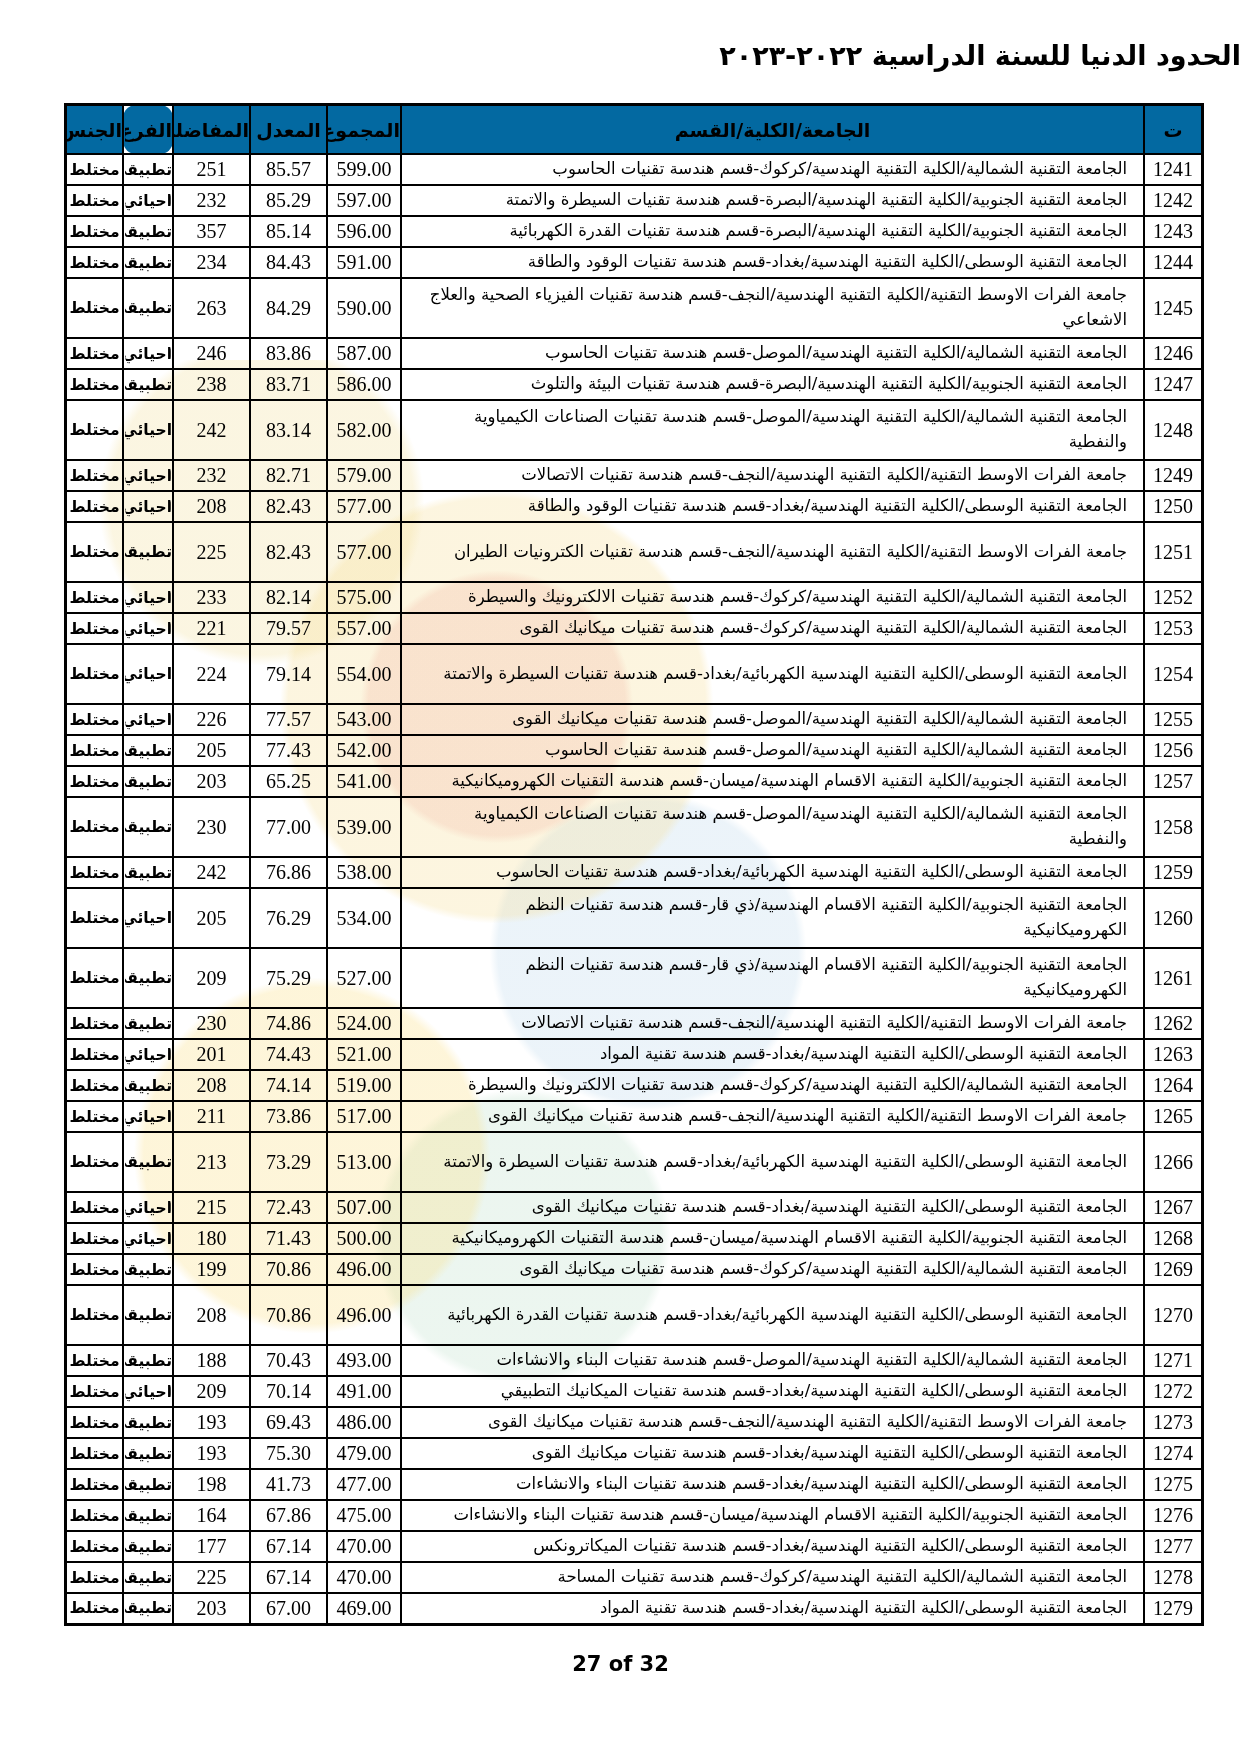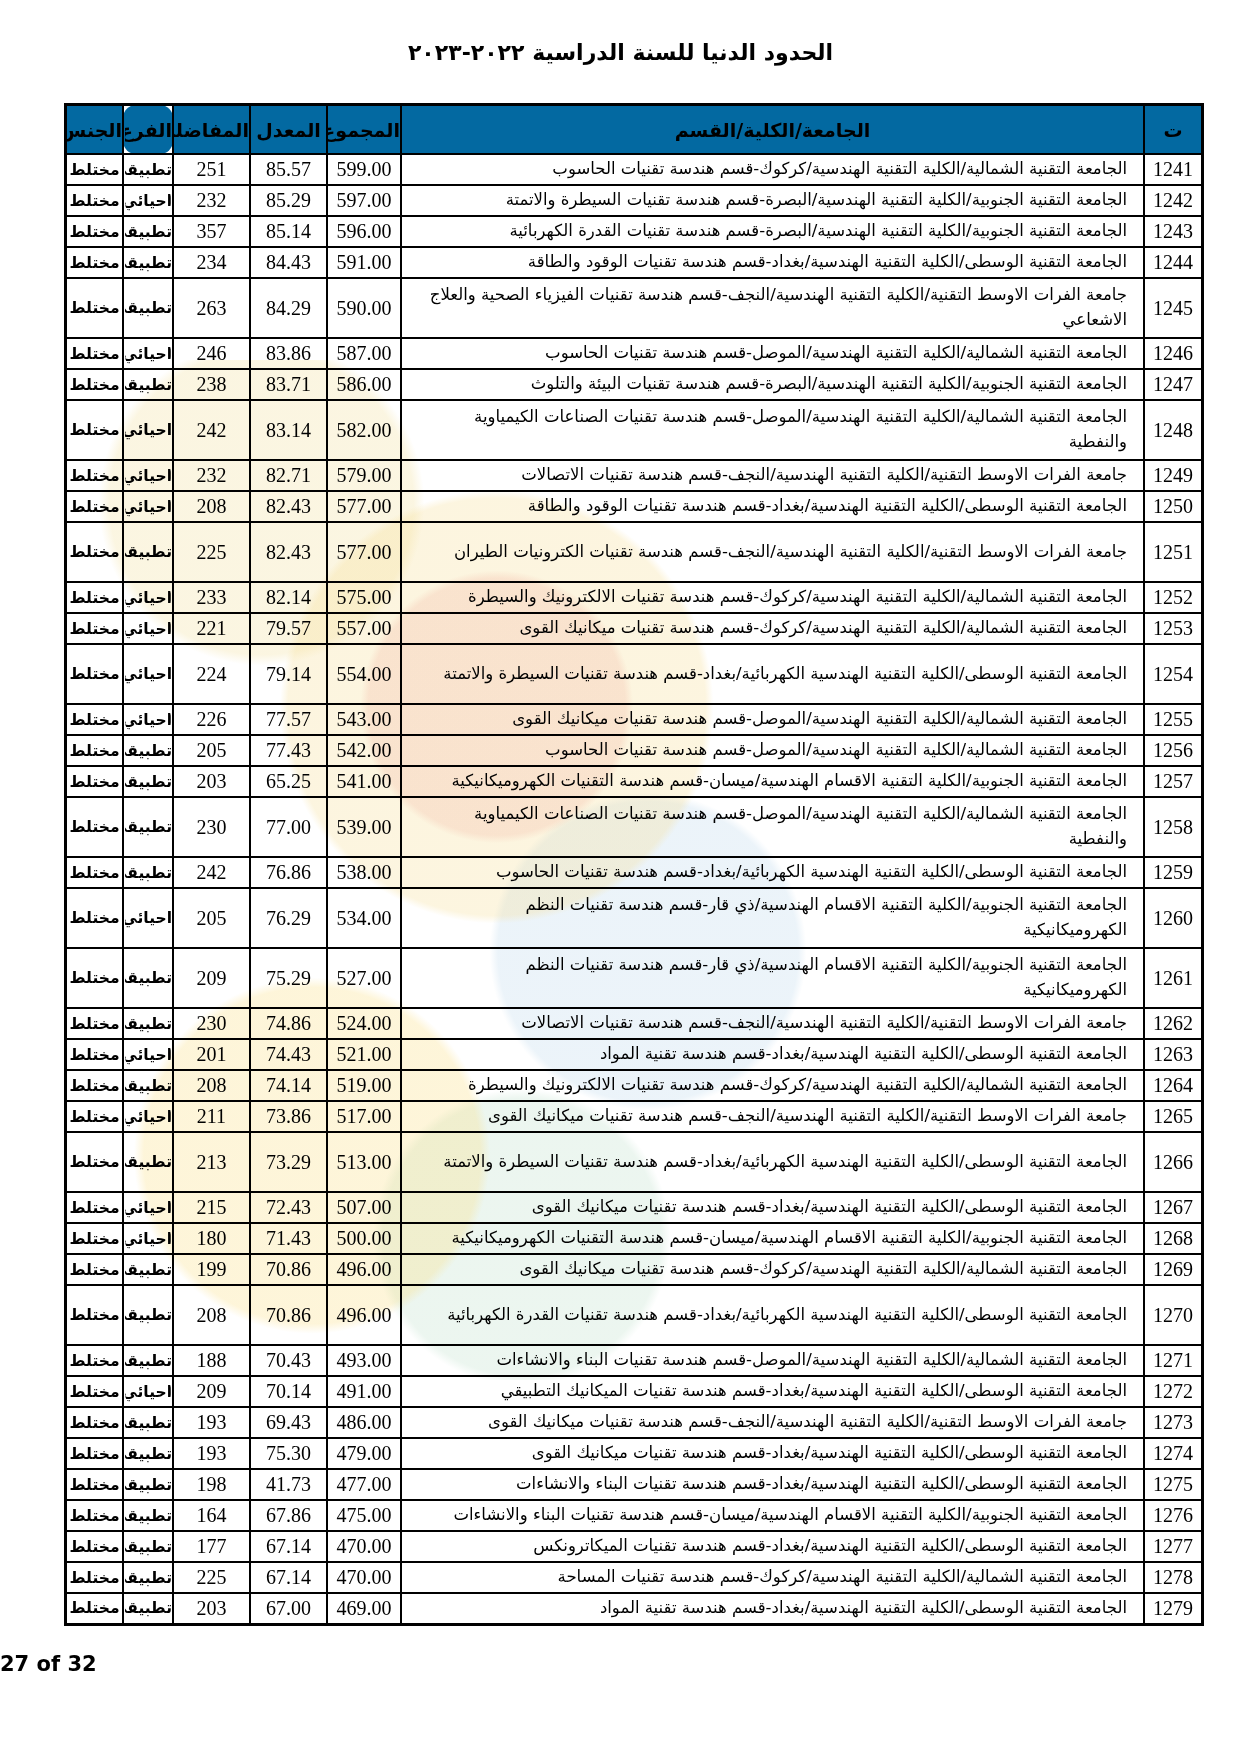--- a/index.html
+++ b/index.html
@@ -18,22 +18,22 @@
     background:
       radial-gradient(circle at 52% 34%, rgba(225,70,55,0.10) 0 16%, rgba(225,70,55,0.0) 17%),
       radial-gradient(circle at 52% 34%, rgba(246,222,150,0.30) 0 26%, rgba(246,222,150,0.0) 27%),
       radial-gradient(circle at 24% 14%, rgba(244,228,170,0.35) 0 14%, rgba(244,228,170,0.0) 15%),
       radial-gradient(circle at 70% 58%, rgba(135,185,220,0.16) 0 18%, rgba(135,185,220,0.0) 19%),
       radial-gradient(circle at 30% 78%, rgba(250,220,120,0.28) 0 17%, rgba(250,220,120,0.0) 18%),
       radial-gradient(circle at 55% 86%, rgba(120,190,145,0.14) 0 14%, rgba(120,190,145,0.0) 15%);
   }
   .doc-title{
     position:absolute;top:40px;left:0;right:0;
-    text-align:center;direction:rtl;
-    font-size:22px;font-weight:bold;
+    direction:rtl;
+    font-size:27px;font-weight:bold;
     z-index:2;
   }
   .table-wrap{
     position:absolute;left:64px;top:103px;width:1130px;z-index:1;
   }
   table.results{
     border-collapse:collapse;
     table-layout:fixed;
     width:1130px;
     direction:rtl;
@@ -72,21 +72,21 @@
     line-height:1.5;
     padding:1px 16px;
   }
   td.col-branch,td.col-gender{
     text-align:center;
     font-size:15.5px;
     font-weight:bold;
   }
   .page-footer{
     position:absolute;left:0;right:0;top:1652px;
-    text-align:left;
+    text-align:center;
     font-size:21px;font-weight:bold;
     z-index:2;
     font-family:"DejaVu Sans",sans-serif;
   }
 </style>
 </head>
 <body>
 
 <div class="watermark"></div>
 

